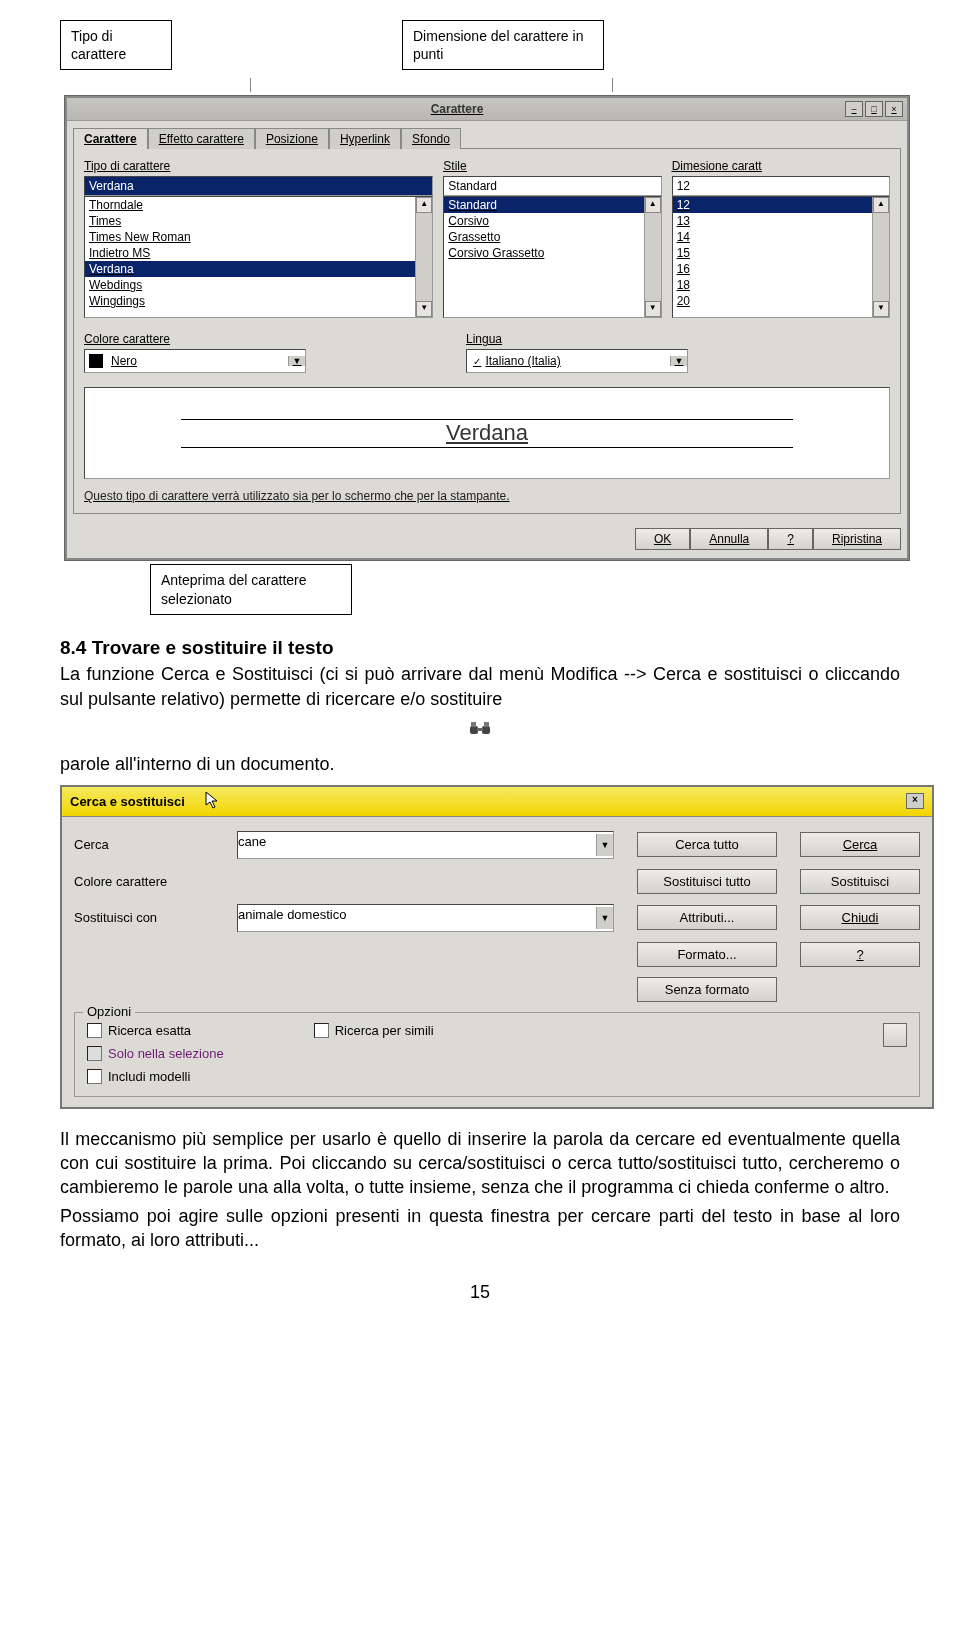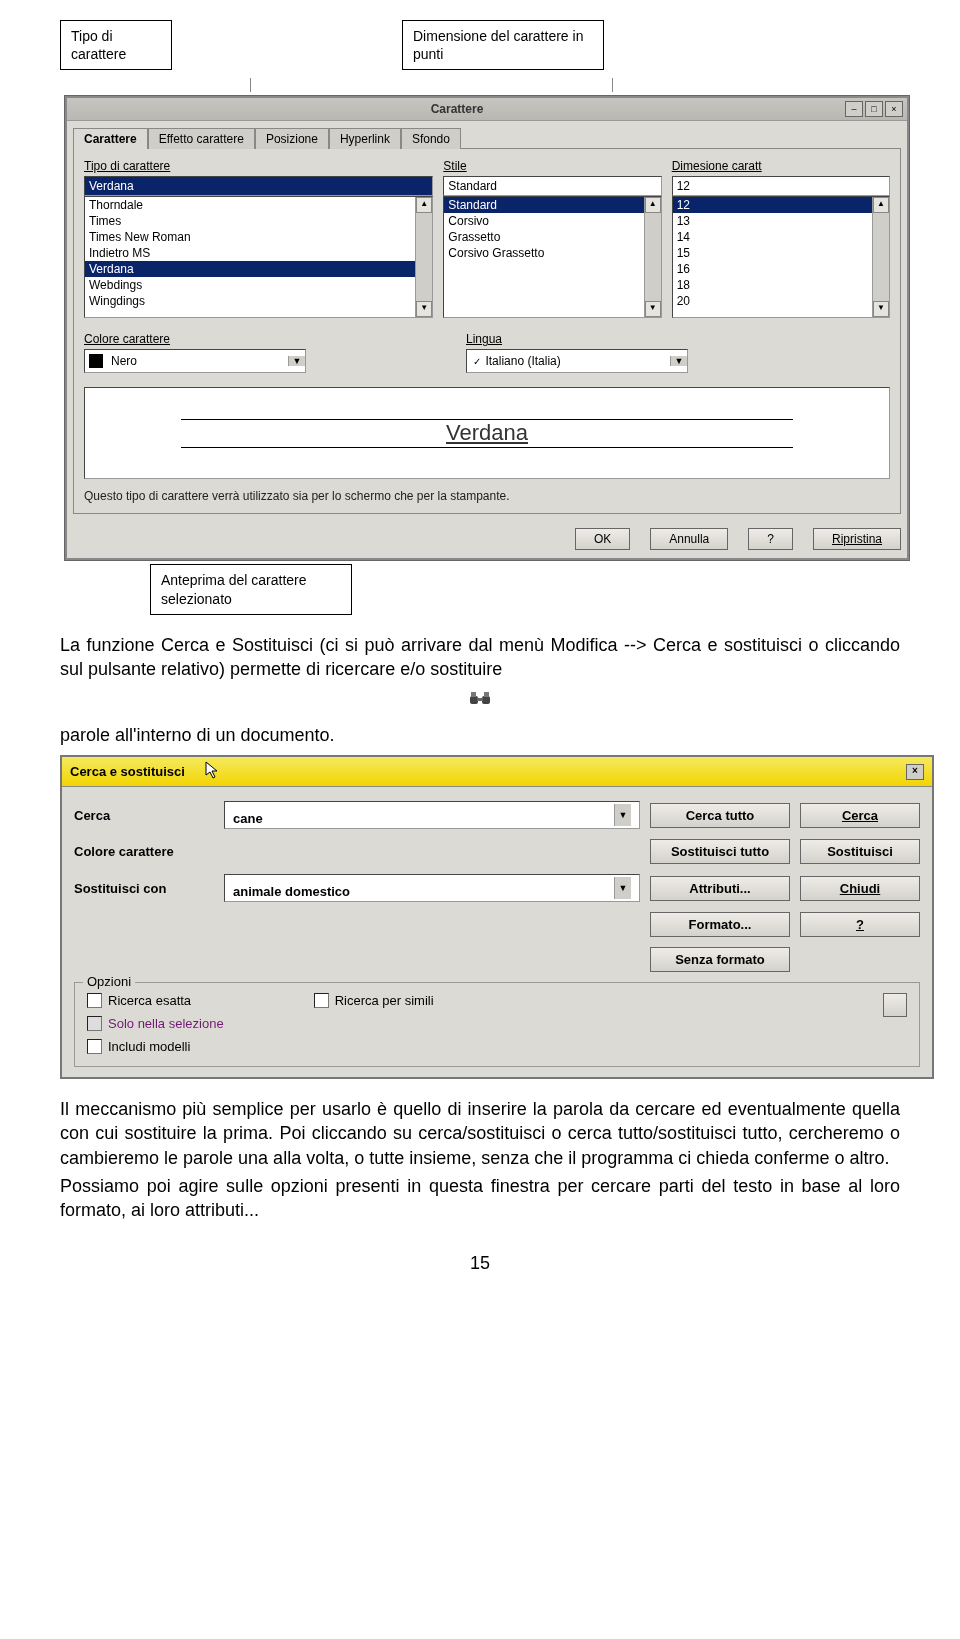--- a/index.html
+++ b/index.html
@@ -26,20 +26,21 @@
   .callout.c2 { width: 180px; margin-left: 190px; }
   .callout.c3 { width: 180px; margin-left: 120px; margin-top: -6px; position: relative; z-index: 5; background:#fff;}
   .dialog {
     border: 2px solid #888;
     background: #dcdad5;
     box-shadow: 0 0 0 1px #666;
     font-size: 13px;
     width: 840px;
     margin: 4px 0 0 35px;
     position: relative;
+    text-decoration: underline;
   }
   .titlebar {
     background: linear-gradient(#c7c5c0, #b9b7b2);
     border-bottom: 1px solid #999;
     display: flex;
     align-items: center;
     height: 22px;
     padding: 0 4px;
   }
   .titlebar .title {
@@ -132,21 +133,21 @@
     align-items:center;
     justify-content:center;
     position:relative;
   }
   .preview .line { position:absolute; left:12%; right:12%; height:1px; background:#000; }
   .preview .line.t { top:34%; }
   .preview .line.b { bottom:34%; }
   .preview .txt { font-family:Verdana,sans-serif; font-size:22px; color:#333; text-decoration:underline; z-index:2; background:#fff; padding:0 2px;}
   .note { font-size:12px; margin-top:10px; color:#222;}
   .btnrow {
-    display:flex; justify-content:flex-end; gap:20px; padding:8px 6px;
+    display:flex; justify-content:flex-end; gap:0; padding:8px 6px;
   }
   .btn {
     border:1px solid #666;
     background:linear-gradient(#efece7,#d4d2cc);
     padding:3px 18px;
     font-size:12px;
   }
   .btn .u { text-decoration:underline; }
 
   
@@ -159,23 +160,23 @@
   }
   .d2-title {
     background: linear-gradient(#f6e960, #f2d500);
     padding:4px 8px;
     font-weight:bold;
     display:flex; align-items:center;
     border-bottom:1px solid #888;
   }
   .d2-title .x { margin-left:auto; width:16px;height:14px;border:1px solid #666;background:#d0cec9;text-align:center;font-size:10px;line-height:12px;}
   .d2-body { padding:14px 12px 10px 12px; }
-  .d2-row { display:flex; align-items:center; margin-bottom:10px; gap:10px;font-weight:bold;}
+  .d2-row { display:flex; align-items:center; margin-bottom:10px; gap:23px;}
   .d2-label { width:140px; font-size:13px; }
-  .d2-input { flex:1; background:#fff; border:1px inset #999; height:22px; padding:2px 8px; font-size:13px; display:flex; align-items:flex-end;}
+  .d2-input { flex:1; background:#fff; border:1px inset #999; height:22px; padding:2px 0; font-size:13px; display:flex; align-items:flex-start;}
   .d2-input .arrow { margin-left:auto; width:16px; text-align:center; border-left:1px solid #999; background:#d0cec9; font-size:9px; height:100%; display:flex;align-items:center;justify-content:center;}
   .d2-btncol { width:140px; }
   .d2-btncol2 { width:120px; }
   .d2-btn {
     border:1px solid #666; background:linear-gradient(#efece7,#d4d2cc);
     width:100%; padding:4px 0; font-size:13px; text-align:center; box-sizing:border-box;
   }
   .d2-btn.ghost { visibility:hidden; }
   .d2-btn .u { text-decoration:underline; }
   .fieldset {
@@ -322,20 +323,21 @@
     <div class="btn">Annulla</div>
     <div class="btn">?</div>
     <div class="btn"><span class="u">Ripristina</span></div>
   </div>
 </div>
 
 <div style="height:10px;"></div>
 <div class="callout c3">Anteprima del carattere selezionato</div>
 
 <div class="doc">
+  <h3>8.4 Trovare e sostituire il testo</h3>
   <p>La funzione Cerca e Sostituisci (ci si può arrivare dal menù Modifica --&gt; Cerca e sostituisci o cliccando sul pulsante relativo) permette di ricercare e/o sostituire</p>
   <div style="text-align:center;margin:8px 0;">
     <span class="binoc">
       <svg width="22" height="18" viewBox="0 0 22 18">
           <rect x="1" y="6" width="8" height="8" rx="2" fill="#444"></rect>
           <rect x="13" y="6" width="8" height="8" rx="2" fill="#444"></rect>
           <rect x="8" y="8" width="6" height="3" fill="#666"></rect>
           <rect x="2" y="2" width="5" height="5" fill="#777"></rect>
           <rect x="15" y="2" width="5" height="5" fill="#777"></rect>
         </svg>

